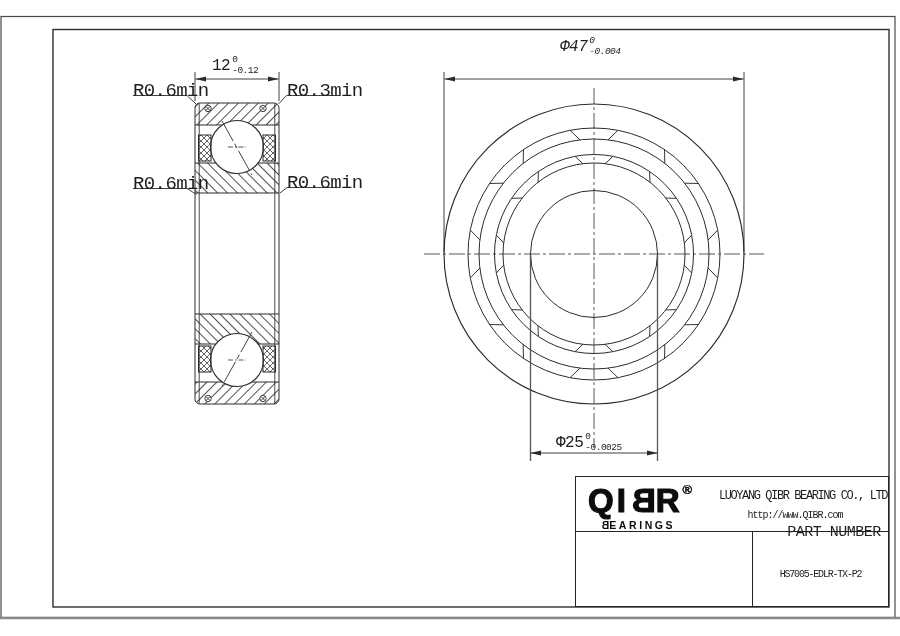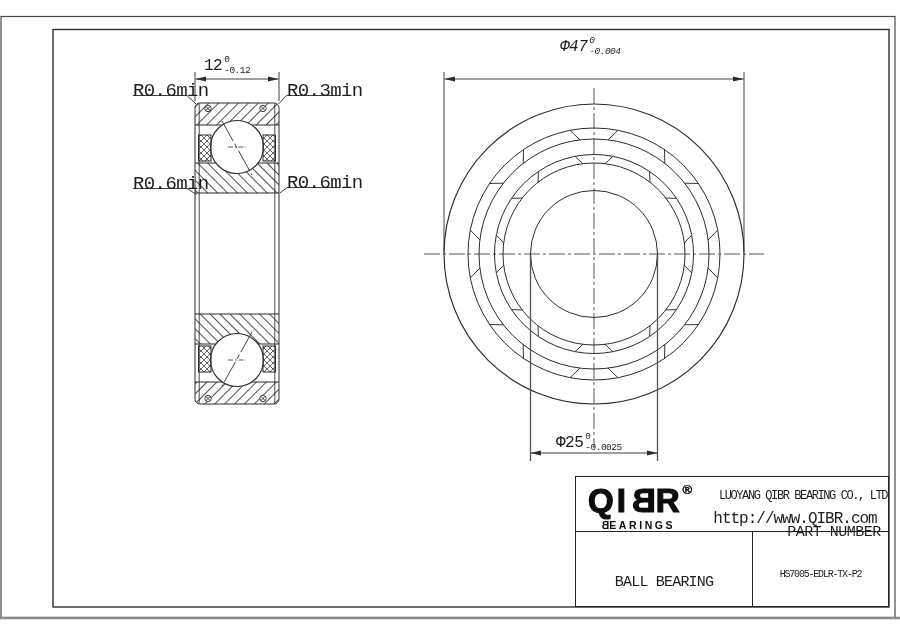--- a/index.html
+++ b/index.html
@@ -21,21 +21,21 @@
   .tb-el{position:absolute;white-space:nowrap;line-height:1;}
   .logo-main{font-family:"Liberation Sans",sans-serif;font-weight:bold;font-size:33px;
              letter-spacing:3px;color:#0c0c0c;-webkit-text-stroke:1.2px #0c0c0c;}
   .logo-main .mirror{display:inline-block;transform:scaleX(-1);}
   .logo-reg{font-size:13px;vertical-align:18px;letter-spacing:0;-webkit-text-stroke:0.4px #0c0c0c;
             font-family:"Liberation Sans",sans-serif;font-weight:bold;}
   .logo-sub{font-family:"Liberation Sans",sans-serif;font-weight:bold;font-size:10.5px;
             letter-spacing:2.6px;color:#0c0c0c;}
   .logo-sub .mirror{display:inline-block;transform:scaleX(-1);}
   .t-company{font-size:12px;letter-spacing:-1.4px;text-align:center;}
-  .t-web{font-size:16px;letter-spacing:-1px;text-align:center;}
+  .t-web{font-size:10px;letter-spacing:-1px;text-align:center;}
   .t-prod{font-size:15px;letter-spacing:-0.8px;text-align:center;}
   .t-pnl{font-size:15px;letter-spacing:-0.5px;text-align:center;}
   .t-pn{font-size:10px;letter-spacing:-1.2px;text-align:center;}
 </style>
 </head>
 <body>
 
 <div class="stage">
 
   <svg width="900" height="636" viewBox="0 0 900 636">
@@ -175,21 +175,21 @@
 
       <g stroke-width="0.9">
         <path d="M530.5,255 V461 M657.5,255 V461" stroke="#555" stroke-width="1.3"></path>
         <line x1="530.5" y1="453" x2="657.5" y2="453"></line>
         <polygon points="530.5,453 541,450.6 541,455.4" fill="#2b2b2b" stroke="none"></polygon>
         <polygon points="657.5,453 647,450.6 647,455.4" fill="#2b2b2b" stroke="none"></polygon>
       </g>
     </g>
   </svg>
 
-  <div class="dim" style="left:204px;top:55px;">
+  <div class="dim" style="left:212px;top:55px;">
     <span class="dim-main">12</span>
     <span class="tol">
       <span>0</span>
       <span>-0.12</span>
     </span>
   </div>
   <div class="dim" style="left:560px;top:36px;font-style:italic;">
     <span class="dim-main">Φ47</span>
     <span class="tol">
       <span>0</span>
@@ -216,18 +216,17 @@
     <div class="tb-el logo-main" style="left:12px;top:6px;">
       <span>QI</span><span class="mirror">B</span><span>R</span><span class="logo-reg">®</span>
     </div>
     <div class="tb-el logo-sub" style="left:23px;top:43px;">
       <span class="mirror">B</span><span>EARINGS</span>
     </div>
 
     <div class="tb-el t-company" style="left:140px;top:13px;width:174px;">LUOYANG QIBR BEARING CO., LTD</div>
     <div class="tb-el t-web" style="left:132px;top:34px;width:174px;">http://www.QIBR.com</div>
 
-    <div class="tb-el t-prod" style="left:0px;top:98px;width:176px;">BALL BEARING</div>
 
     <div class="tb-el t-pnl" style="left:176px;top:48px;width:164px;">PART NUMBER</div>
     <div class="tb-el t-pn" style="left:176px;top:93px;width:137px;">HS7005-EDLR-TX-P2</div>
   </div>
 </div>
 
 </body></html>

